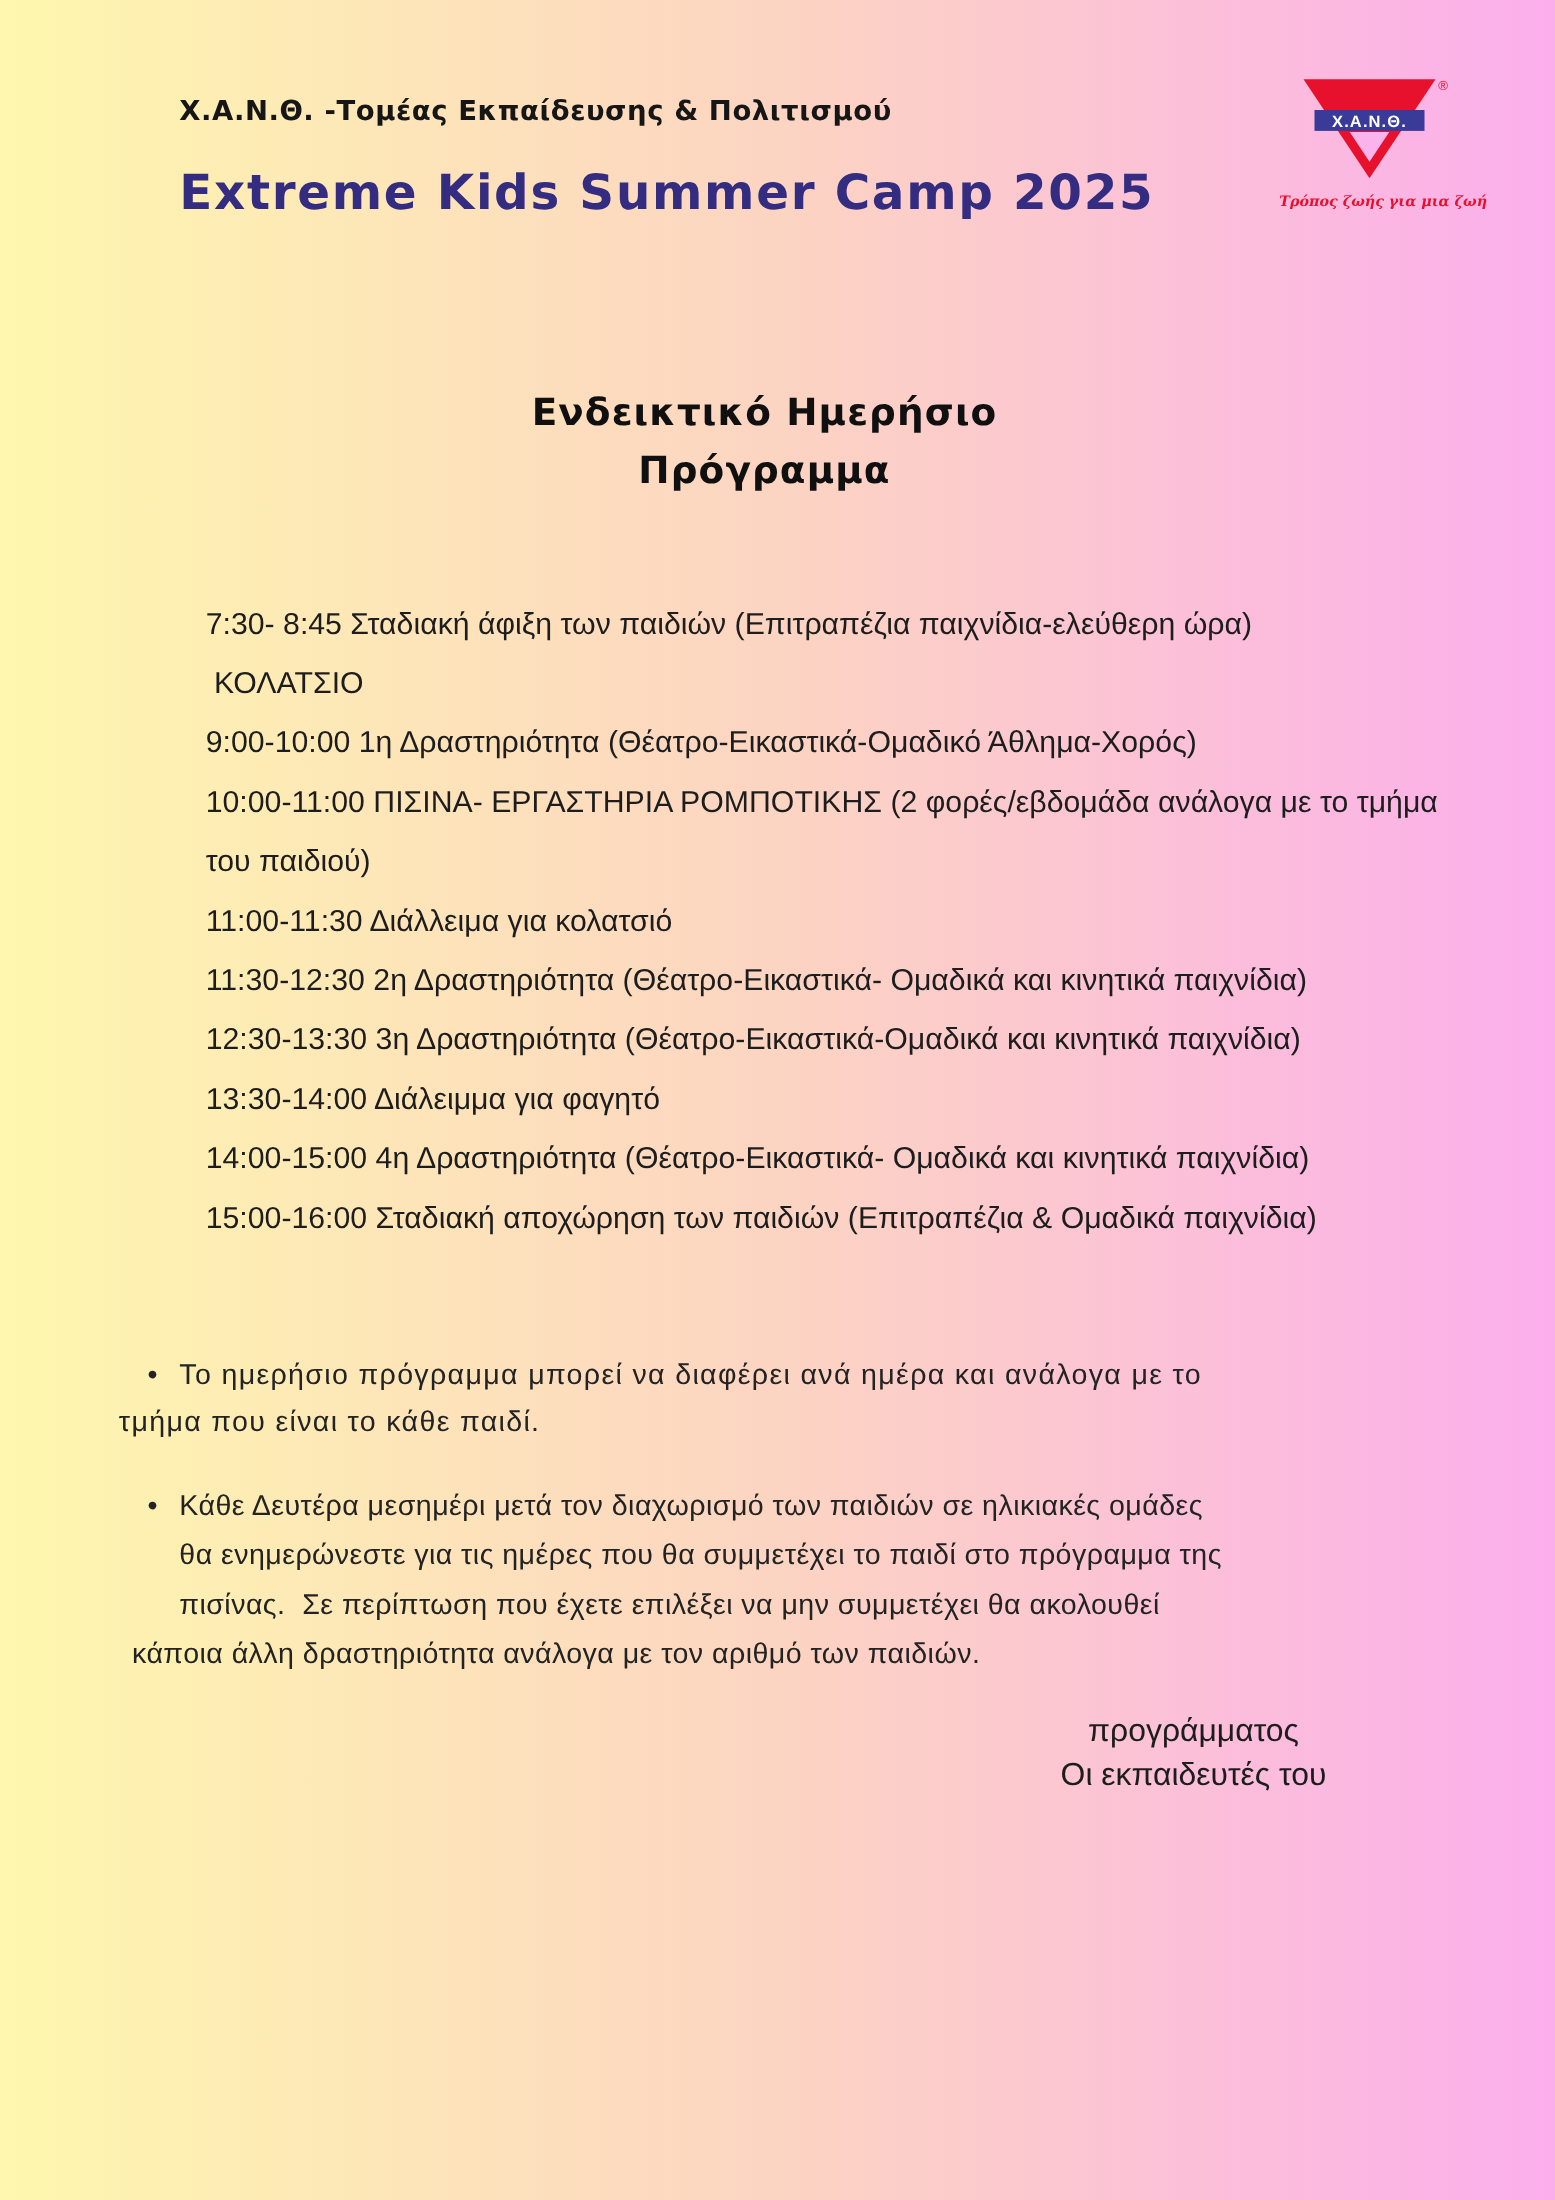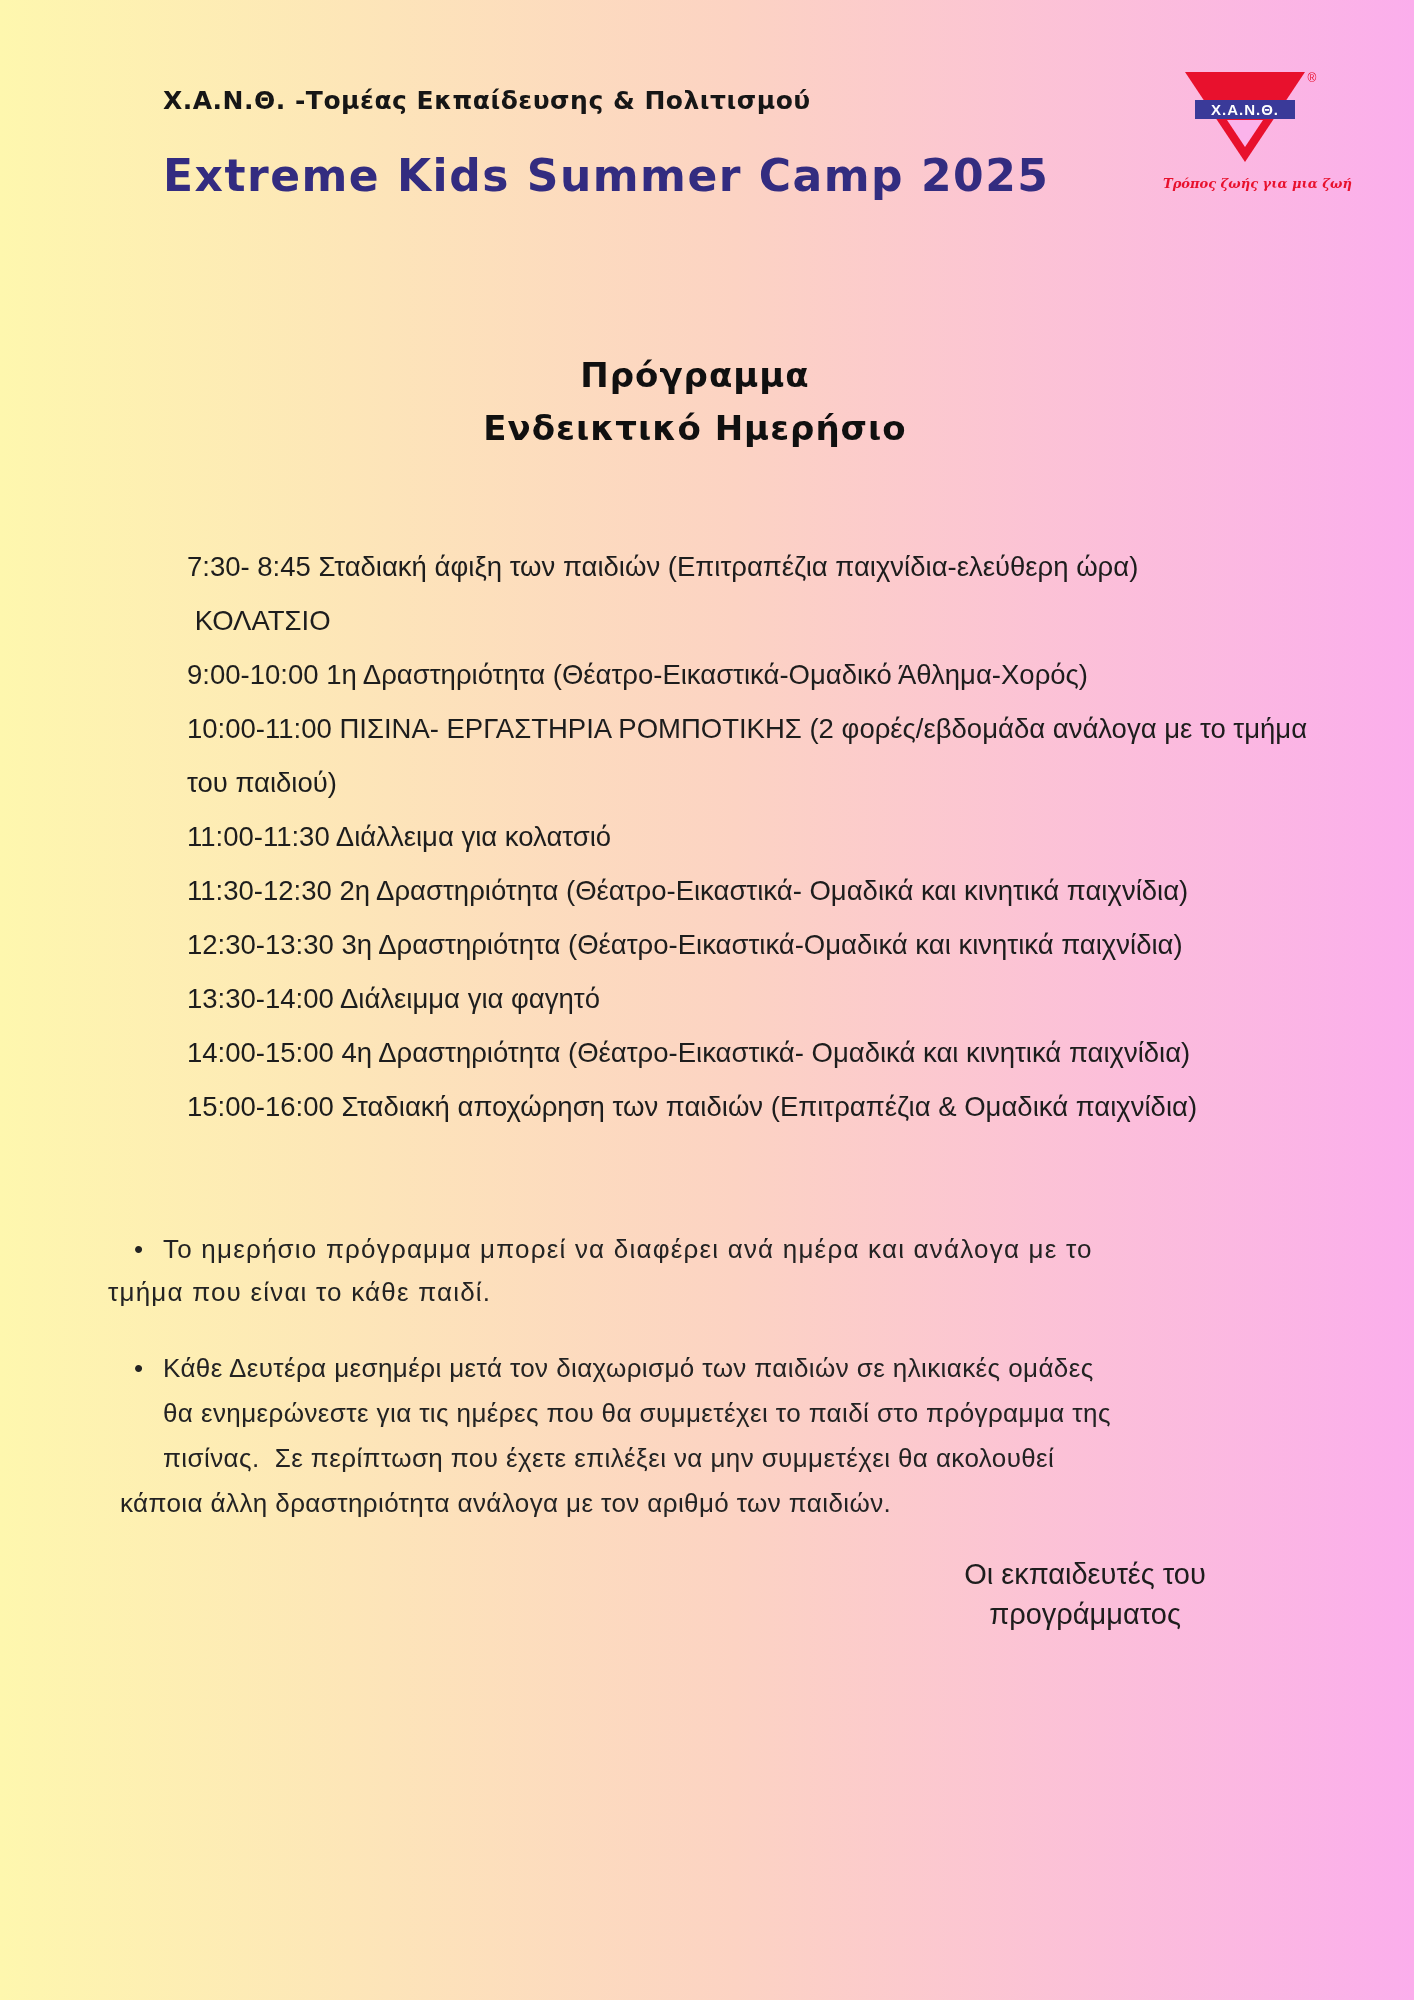--- a/index.html
+++ b/index.html
@@ -79,22 +79,22 @@
     <polygon points="22,2 142,2 82,92" fill="#e8112d"></polygon>
     <polygon points="64,50 100,50 82,77" fill="#fbb3eb"></polygon>
     <rect x="32" y="30" width="100" height="19" fill="#3a3a99"></rect>
     <text x="82" y="45" text-anchor="middle" font-family="Liberation Sans, sans-serif" font-size="15" font-weight="bold" letter-spacing="1" fill="#ffffff">Χ.Α.Ν.Θ.</text>
     <text x="149" y="12" text-anchor="middle" font-family="Liberation Sans, sans-serif" font-size="12" fill="#e8112d">®</text>
   </svg>
   <div class="logo-tagline">Τρόπος ζωής για μια ζωή</div>
 </div>
 
 <div class="abs heading">
+  <div>Ενδεικτικό Ημερήσιο</div>
   <div>Πρόγραμμα</div>
-  <div>Ενδεικτικό Ημερήσιο</div>
 </div>
 
 <div class="abs schedule">
   <div class="sched-line">7:30- 8:45 Σταδιακή άφιξη των παιδιών (Επιτραπέζια παιχνίδια-ελεύθερη ώρα)</div>
   <div class="sched-line"> ΚΟΛΑΤΣΙΟ</div>
   <div class="sched-line">9:00-10:00 1η Δραστηριότητα (Θέατρο-Εικαστικά-Ομαδικό Άθλημα-Χορός)</div>
   <div class="sched-line">10:00-11:00 ΠΙΣΙΝΑ- ΕΡΓΑΣΤΗΡΙΑ ΡΟΜΠΟΤΙΚΗΣ (2 φορές/εβδομάδα ανάλογα με το τμήμα</div>
   <div class="sched-line">του παιδιού)</div>
   <div class="sched-line">11:00-11:30 Διάλλειμα για κολατσιό</div>
   <div class="sched-line">11:30-12:30 2η Δραστηριότητα (Θέατρο-Εικαστικά- Ομαδικά και κινητικά παιχνίδια)</div>
@@ -118,15 +118,15 @@
   <span>θα ενημερώνεστε για τις ημέρες που θα συμμετέχει το παιδί στο πρόγραμμα της</span>
 </div>
 <div class="abs note-line ls-mid" style="left:163px;top:1436px;">
   <span>πισίνας.  Σε περίπτωση που έχετε επιλέξει να μην συμμετέχει θα ακολουθεί</span>
 </div>
 <div class="abs note-line ls-mid" style="left:120px;top:1481px;text-align:center;">
   <span>κάποια άλλη δραστηριότητα ανάλογα με τον αριθμό των παιδιών.</span>
 </div>
 
 <div class="abs signature">
+  <div>προγράμματος</div>
   <div>Οι εκπαιδευτές του</div>
-  <div>προγράμματος</div>
 </div>
 
 </body></html>

